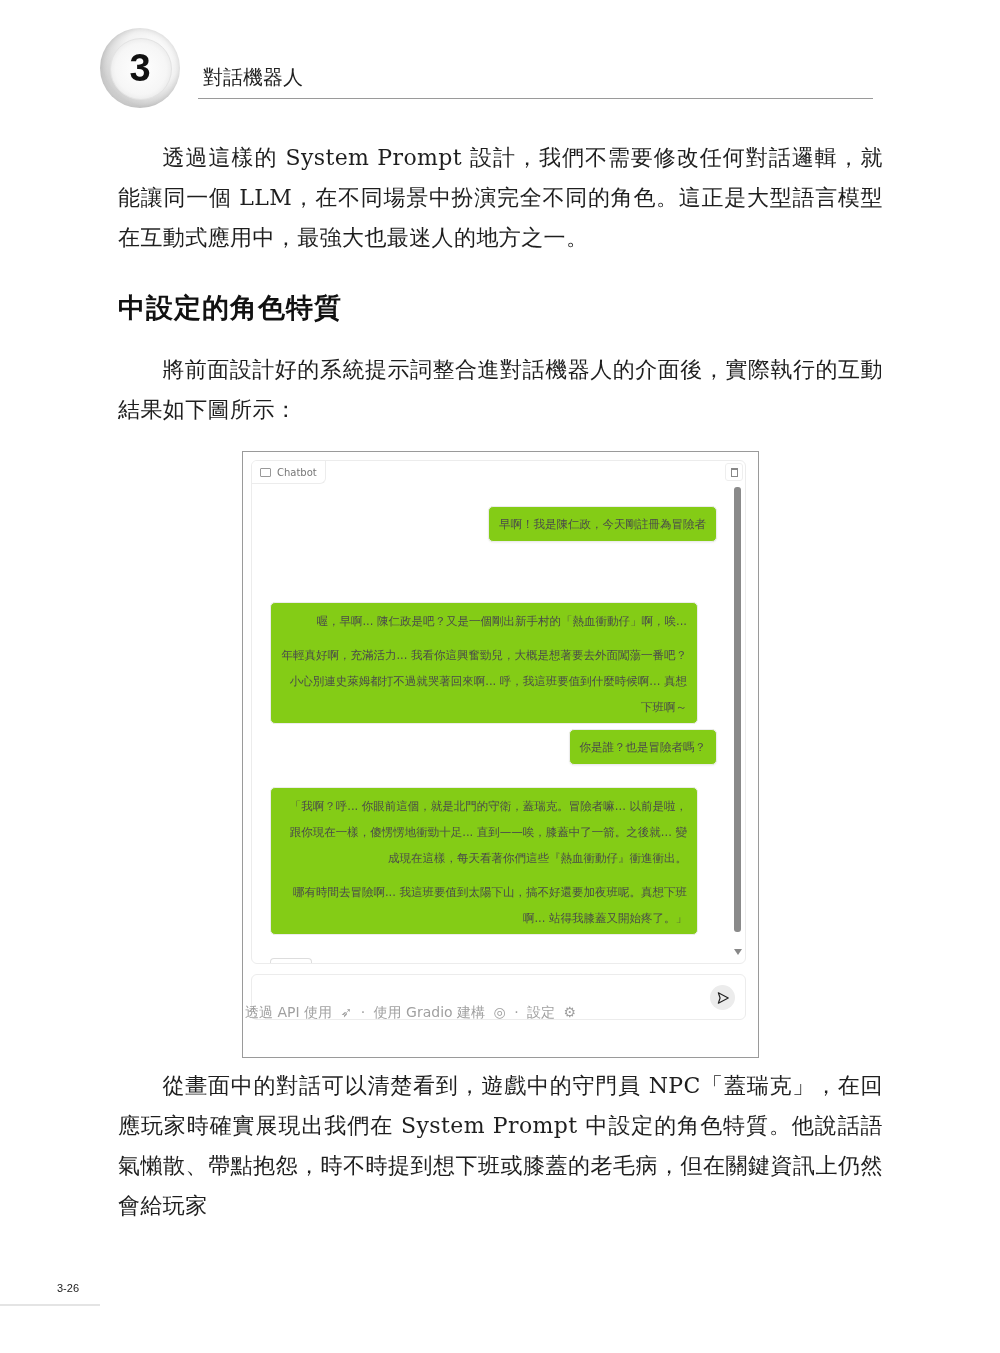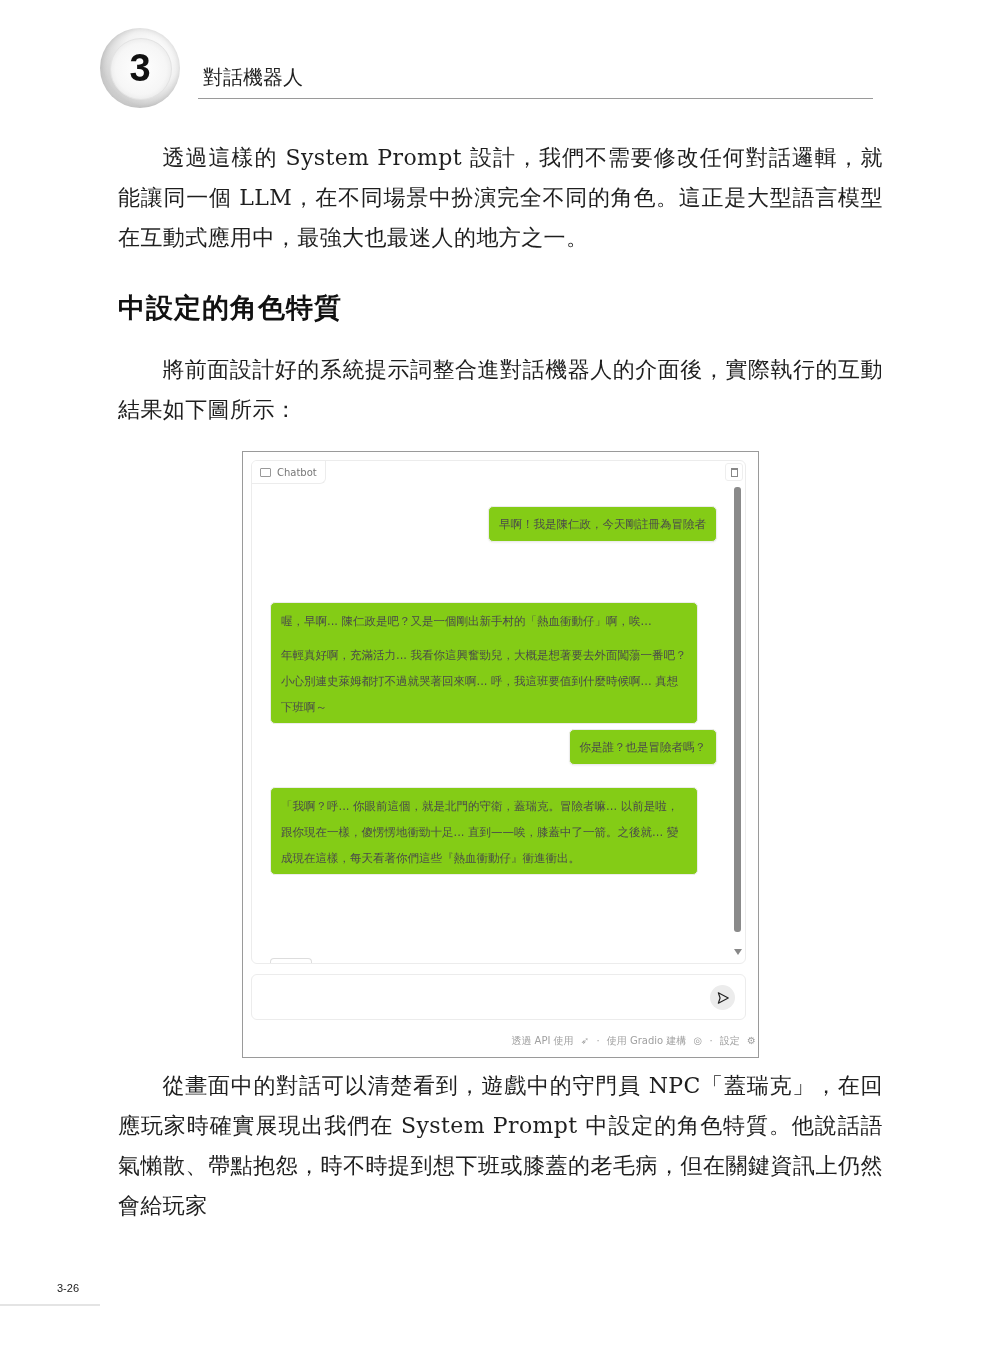--- a/index.html
+++ b/index.html
@@ -22,40 +22,40 @@
   
   .para { position: absolute; left: 118px; width: 765px; font-size: 22px; line-height: 40px; color: #1e1e1e;
           text-align: justify; letter-spacing: 0.4px; }
   .para .indent { display: inline-block; width: 44px; }
   .section-heading { position: absolute; left: 118px; top: 290px; font-family: "DejaVu Sans", sans-serif;
     font-weight: bold; font-size: 27px; color: #111; letter-spacing: 1px; }
 
   
   .figure { position: absolute; left: 242px; top: 451px; width: 515px; height: 605px; border: 1px solid #9a9a9a;
     background: #ffffff; font-family: "DejaVu Sans", sans-serif; }
-  .chat-panel { position: absolute; left: 8px; top: 8px; width: 493px; height: 502px; border: 1px solid #ececec; border-radius: 6px; overflow: hidden; }
+  .chat-panel { position: absolute; left: 8px; top: 8px; width: 493px; height: 502px; border: 1px solid #ececec; border-radius: 6px; overflow: hidden; text-align: right; }
   .chat-label { position: absolute; left: 0; top: 0; height: 22px; padding: 0 8px; border-right: 1px solid #ececec; border-bottom: 1px solid #ececec;
     border-radius: 0 0 6px 0; display: flex; align-items: center; gap: 6px; font-size: 10px; color: #777; background: #fff; }
   .chat-icon { width: 9px; height: 7px; border: 1px solid #999; border-radius: 1px; position: relative; }
   .trash-btn { position: absolute; right: 2px; top: 2px; width: 16px; height: 16px; border: 1px solid #eee; border-radius: 3px; display: flex; align-items: center; justify-content: center; background: #fff; }
   .trash-btn span { width: 7px; height: 9px; border: 1px solid #888; border-top-width: 2px; box-sizing: border-box; }
   .scrollbar { position: absolute; right: 4px; top: 26px; width: 7px; height: 445px; background: #8a8a8a; border-radius: 3px; }
   .scroll-arrow { position: absolute; right: 3px; top: 488px; width: 0; height: 0; border-left: 4px solid transparent; border-right: 4px solid transparent; border-top: 6px solid #888; }
 
   .bubble { position: absolute; font-size: 11.5px; line-height: 26px; color: #4a4a4a; border: 1px solid #ececec; border-radius: 5px; background: #84cc16; }
   .bubble.user { padding: 4px 10px; box-shadow: 0 1px 2px rgba(0,0,0,0.05); }
   .bubble.bot { padding: 5px 10px 3px 10px; }
   .bubble.bot p { margin: 0 0 8px 0; }
   .bubble.bot p:last-child { margin-bottom: 0; }
   .cutoff-chip { position: absolute; left: 18px; top: 497px; width: 40px; height: 10px; border: 1px solid #ddd; border-bottom: none; border-radius: 4px 4px 0 0; }
 
   .input-box { position: absolute; left: 8px; top: 522px; width: 493px; height: 44px; border: 1px solid #ececec; border-radius: 6px; background: #fff; }
   .send-btn { position: absolute; right: 10px; top: 10px; width: 25px; height: 25px; border-radius: 50%; background: #ececec; display: flex; align-items: center; justify-content: center; }
 
-  .footer { position: absolute; left: 0; top: 582px; width: 515px; text-align: right; font-size: 10px; color: #a0a0a0; }
+  .footer { position: absolute; left: 0; top: 552px; width: 515px; text-align: left; font-size: 14px; color: #a0a0a0; }
   .footer span { margin: 0 2px; }
 
   
   .page-number { position: absolute; left: 57px; top: 1282px; font-family: Liberation Sans, sans-serif; font-size: 11px; color: #222; }
   .page-rule { position: absolute; left: 0; top: 1304px; width: 100px; height: 2px; background: #e4e4e4; }
 </style>
 </head>
 <body>
 
 <div class="chapter-badge">
@@ -92,20 +92,21 @@
       <p>喔，早啊... 陳仁政是吧？又是一個剛出新手村的「熱血衝動仔」啊，唉...</p>
       <p>年輕真好啊，充滿活力... 我看你這興奮勁兒，大概是想著要去外面闖蕩一番吧？小心別連史萊姆都打不過就哭著回來啊... 呼，我這班要值到什麼時候啊... 真想下班啊～</p>
     </div>
 
     <div class="bubble user" style="right:28px; top:268px;">
       <span>你是誰？也是冒險者嗎？</span>
     </div>
 
     <div class="bubble bot" style="left:18px; top:326px; width:406px;">
       <p>「我啊？呼... 你眼前這個，就是北門的守衛，蓋瑞克。冒險者嘛... 以前是啦，跟你現在一樣，傻愣愣地衝勁十足... 直到——唉，膝蓋中了一箭。之後就... 變成現在這樣，每天看著你們這些『熱血衝動仔』衝進衝出。</p>
+      <p>哪有時間去冒險啊... 我這班要值到太陽下山，搞不好還要加夜班呢。真想下班啊... 站得我膝蓋又開始疼了。」</p>
     </div>
 
     <div class="cutoff-chip"></div>
   </div>
 
   <div class="input-box" placeholder="">
     <div class="send-btn">
       <svg width="14" height="14" viewBox="0 0 24 24">
           <path d="M4 3 L21 12 L4 21 L7 12 Z" fill="none" stroke="#222" stroke-width="2" stroke-linejoin="round"></path>
         </svg>

